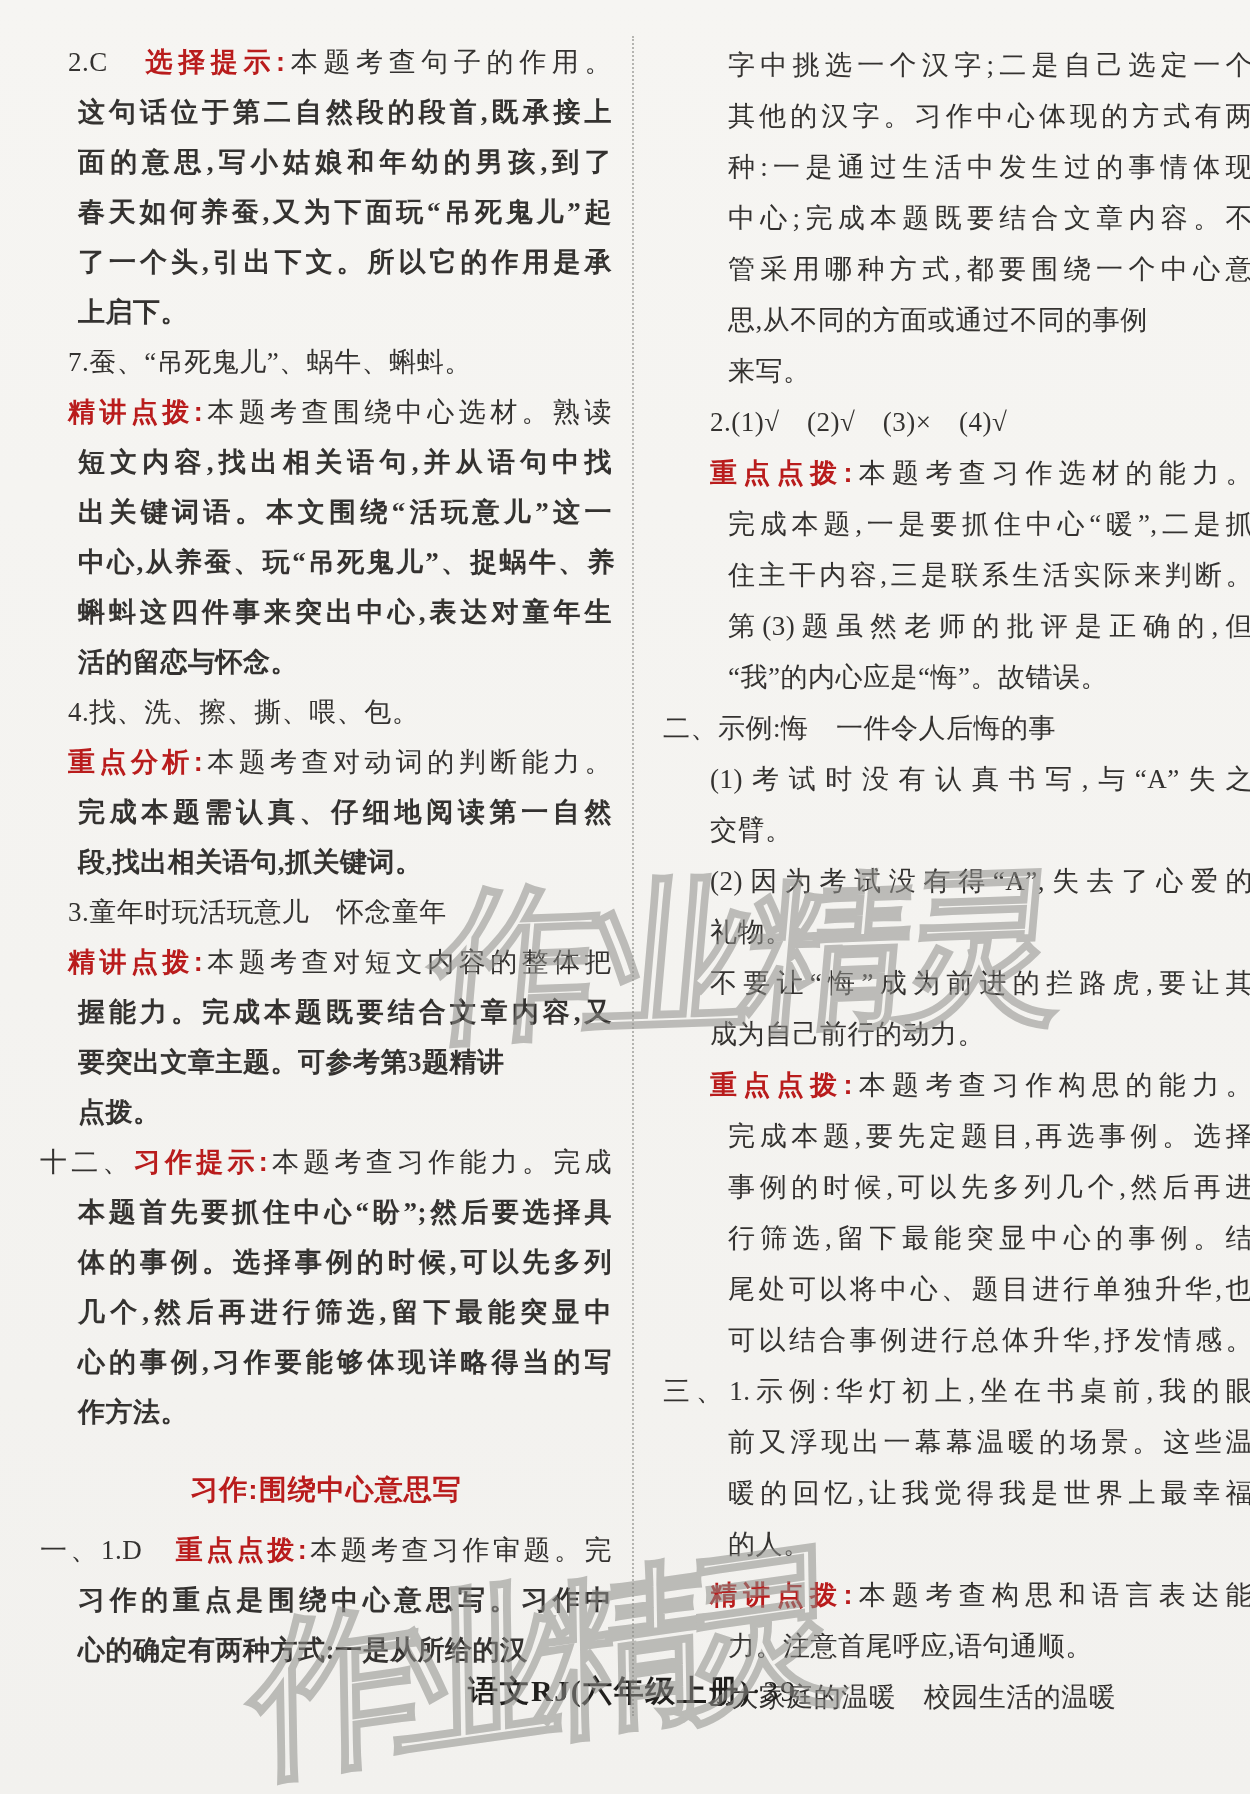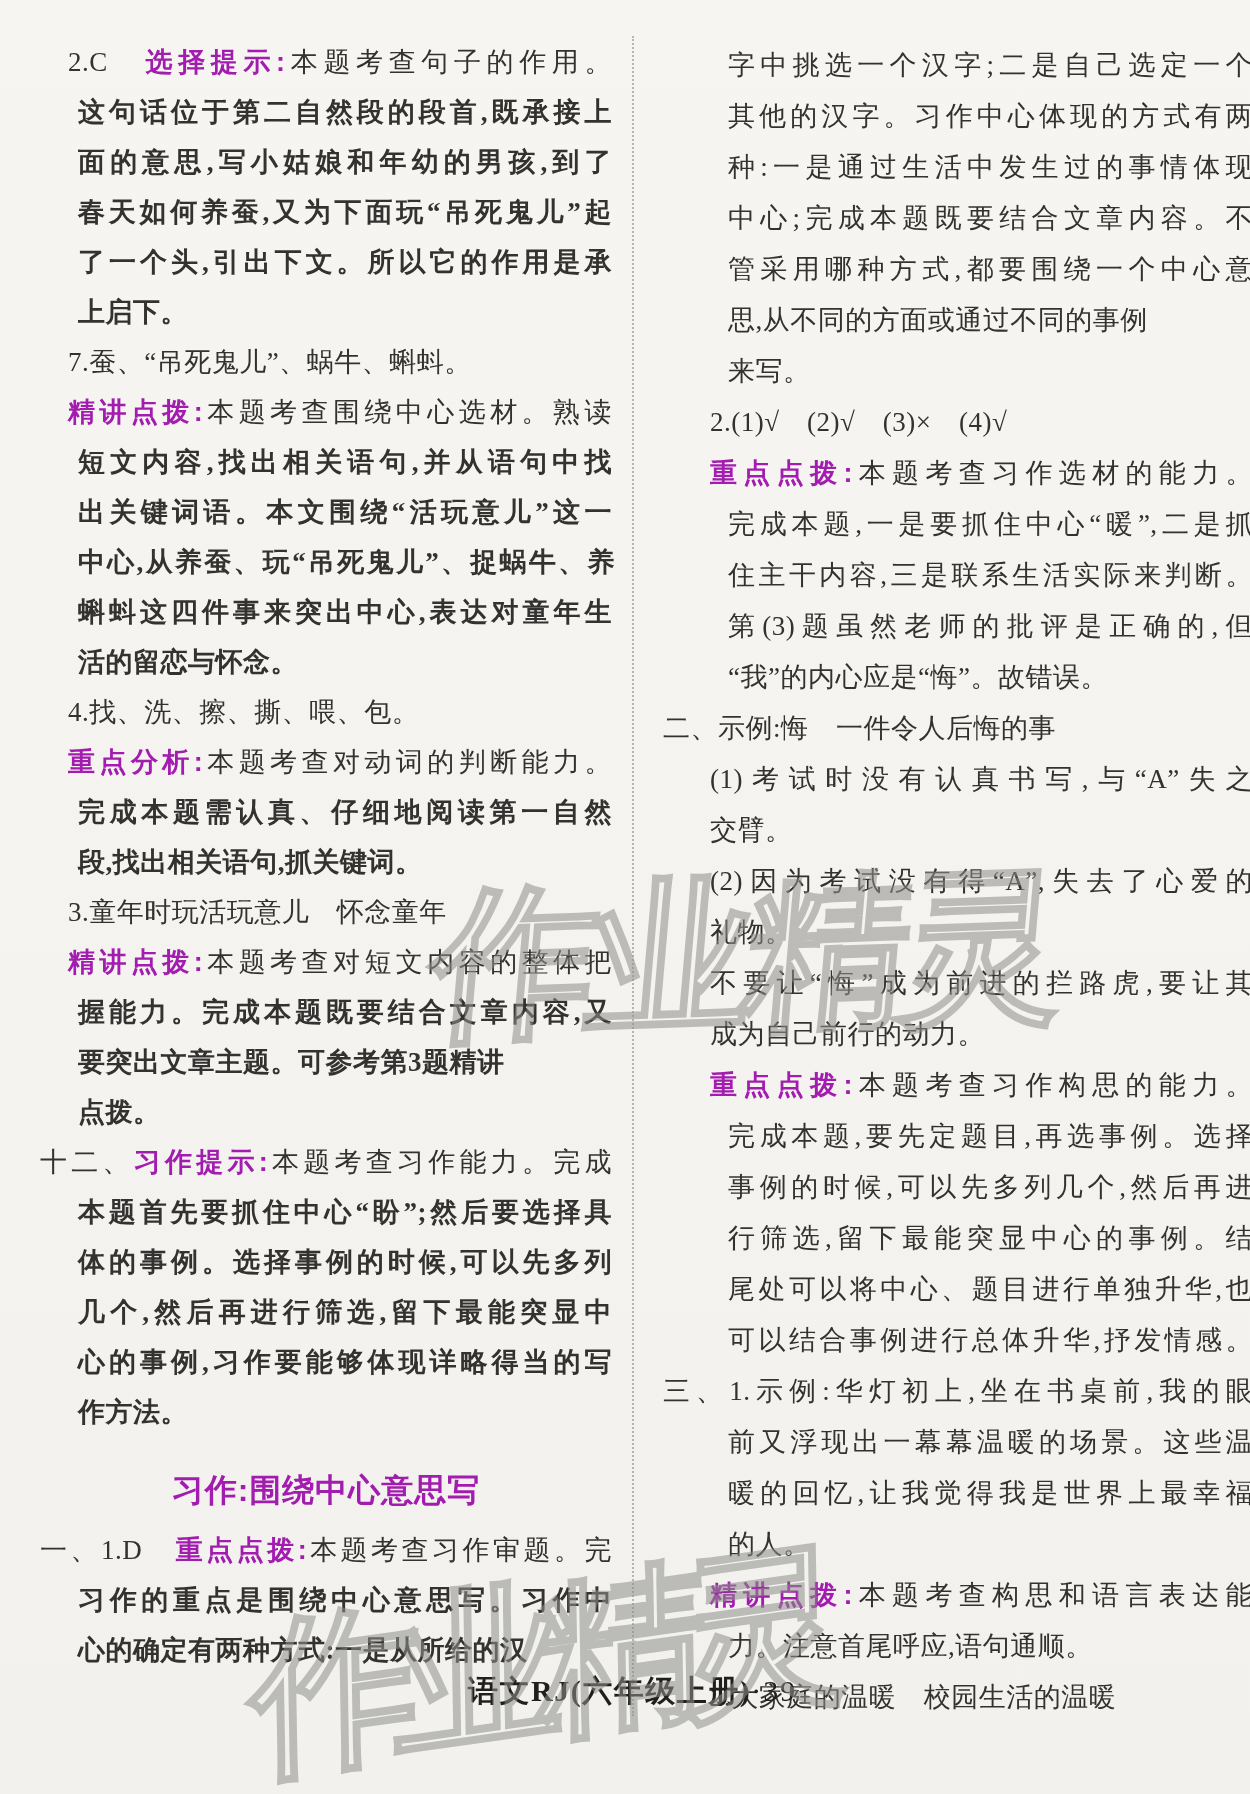--- a/index.html
+++ b/index.html
@@ -15,22 +15,22 @@
   .line{height:50px;line-height:50px;white-space:nowrap;letter-spacing:.5px;}
   .col-right .line{height:51px;line-height:51px;}
   .fill{text-align:justify;text-align-last:justify;}
   .col-left .indent-item{margin-left:28px;}
   .col-left .indent-body{margin-left:38px;font-weight:bold;}
   .col-right .indent-item{margin-left:47px;}
   .col-right .indent-body{margin-left:65px;}
   .indent-top{margin-left:0;}
   .tight{letter-spacing:-2.5px;}
   .heading{text-align:center;text-align-last:center;margin-top:28px;margin-bottom:10px;}
-  .seg-b{font-family:"Liberation Sans","DejaVu Sans",sans-serif;font-weight:bold;color:#a21caf;}
-  .heading .seg-b{font-size:32px;letter-spacing:1px;}
+  .seg-b{font-family:"Liberation Sans","DejaVu Sans",sans-serif;font-weight:bold;color:#b91c1c;}
+  .heading .seg-b{font-size:28px;letter-spacing:1px;}
   .divider{
     position:absolute;left:632px;top:36px;height:1680px;width:0;
     border-left:2px dotted #aaaaa6;opacity:.85;
   }
   .wm{
     position:absolute;font-family:"Liberation Sans","DejaVu Sans",sans-serif;
     font-weight:bold;color:transparent;-webkit-text-stroke:2.5px #8f8f8b;
     opacity:.55;white-space:nowrap;z-index:6;pointer-events:none;
   }
   .wm1{left:432px;top:845px;font-size:166px;letter-spacing:-10px;transform:rotate(-2deg) skewX(-7deg);}

